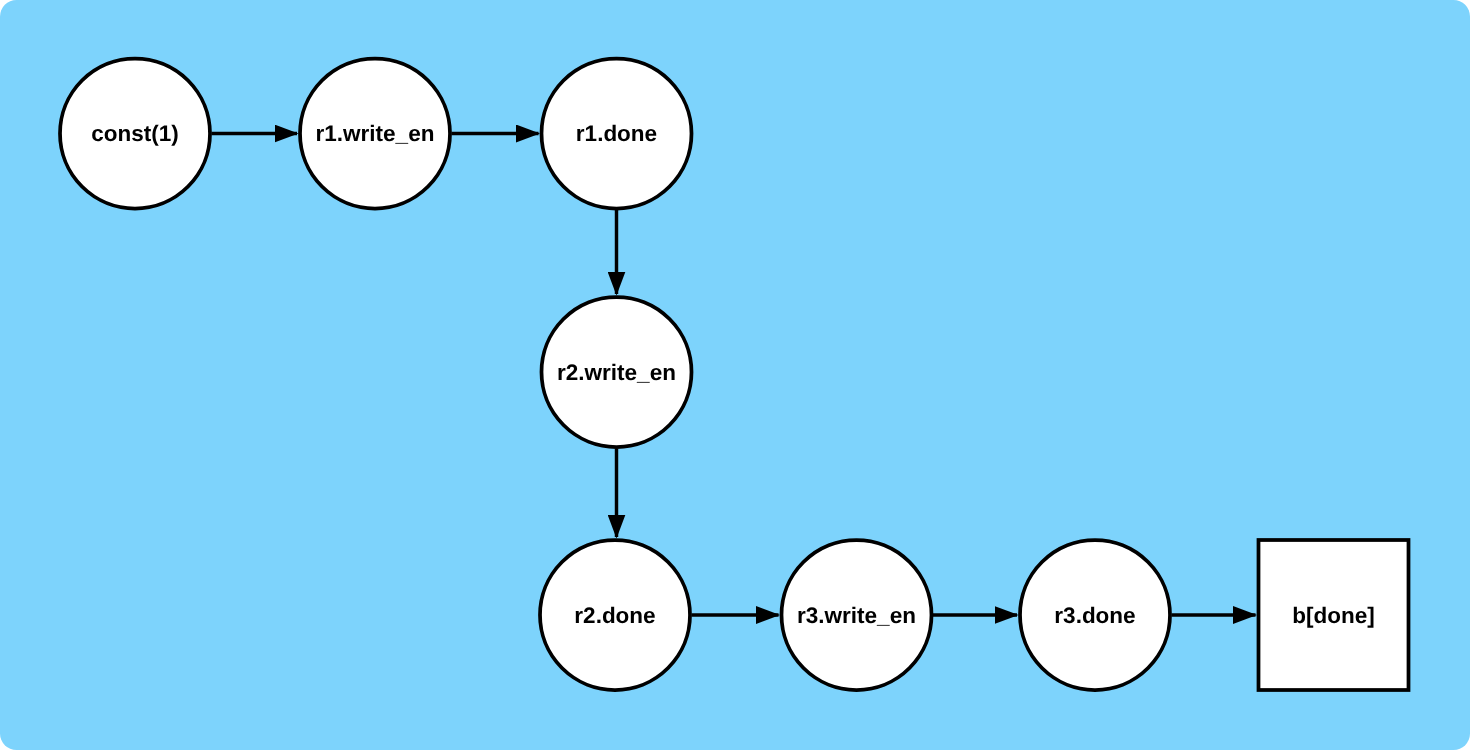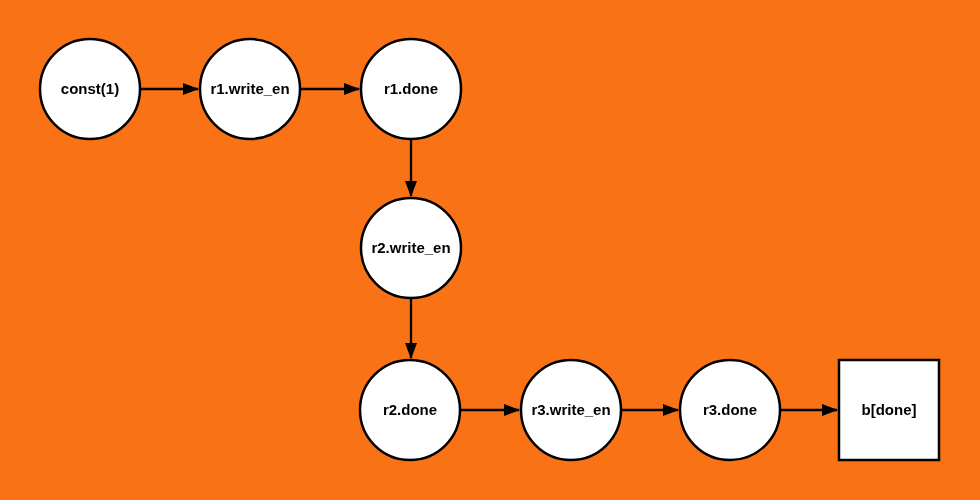--- a/index.html
+++ b/index.html
@@ -4,22 +4,23 @@
 <style>
   html, body {
     margin: 0;
     padding: 0;
     background: #ffffff;
   }
   .canvas {
     position: relative;
     width: 980px;
     height: 500px;
-    background: #f97316;
+    background: #7dd3fc;
     overflow: hidden;
+    border-radius: 11px;
   }
   svg.diagram {
     position: absolute;
     left: 0;
     top: 0;
   }
   .node-shape {
     fill: #ffffff;
     stroke: #000000;
     stroke-width: 2.5;

